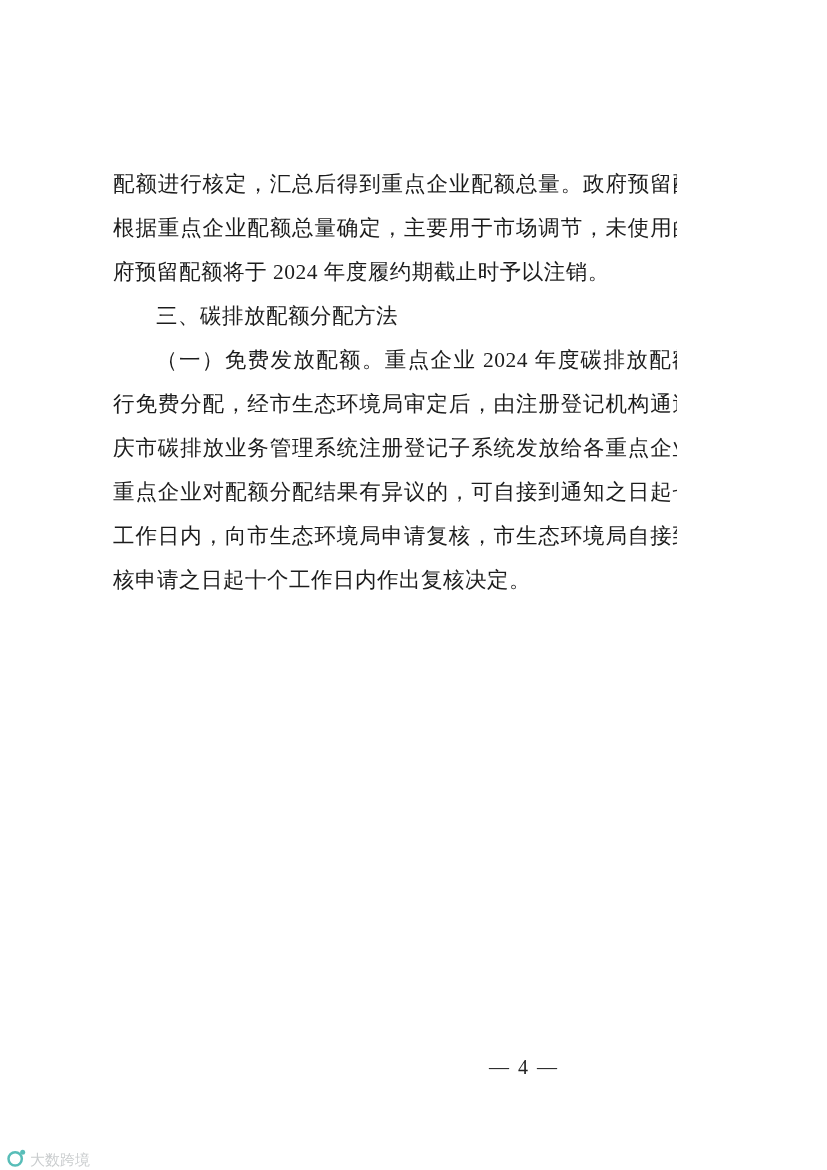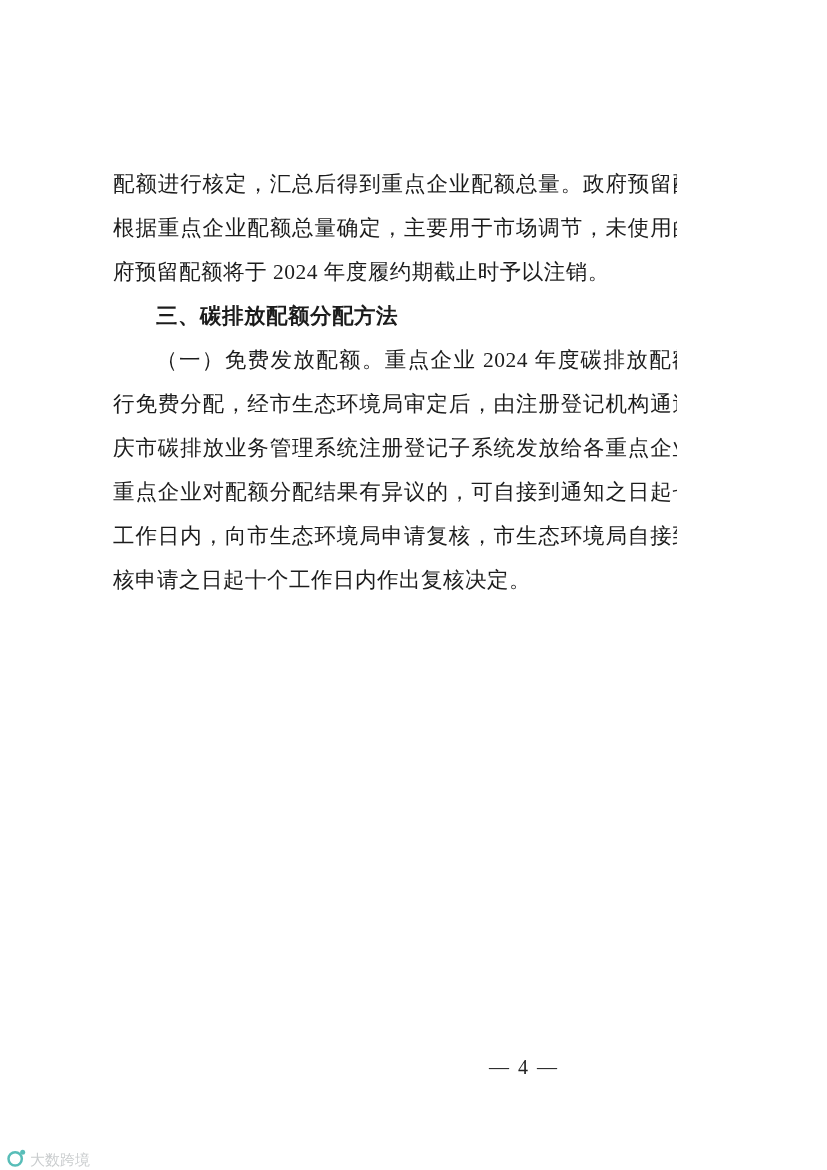--- a/index.html
+++ b/index.html
@@ -21,21 +21,21 @@
     font-size: 21.5px;
     line-height: 44px;
     text-align: justify;
     letter-spacing: 0.5px;
   }
   .content p { margin: 0; text-indent: 2em; }
   .content p.continuation { text-indent: 0; }
   .content .heading {
     margin: 0;
     text-indent: 2em;
-    font-weight: bold;
+    font-weight: normal;
     font-size: 21.5px;
     line-height: 44px;
   }
   .page-number {
     position: absolute;
     top: 1040px;
     right: 118px;
     font-size: 20px;
     color: #222222;
     letter-spacing: 2px;

